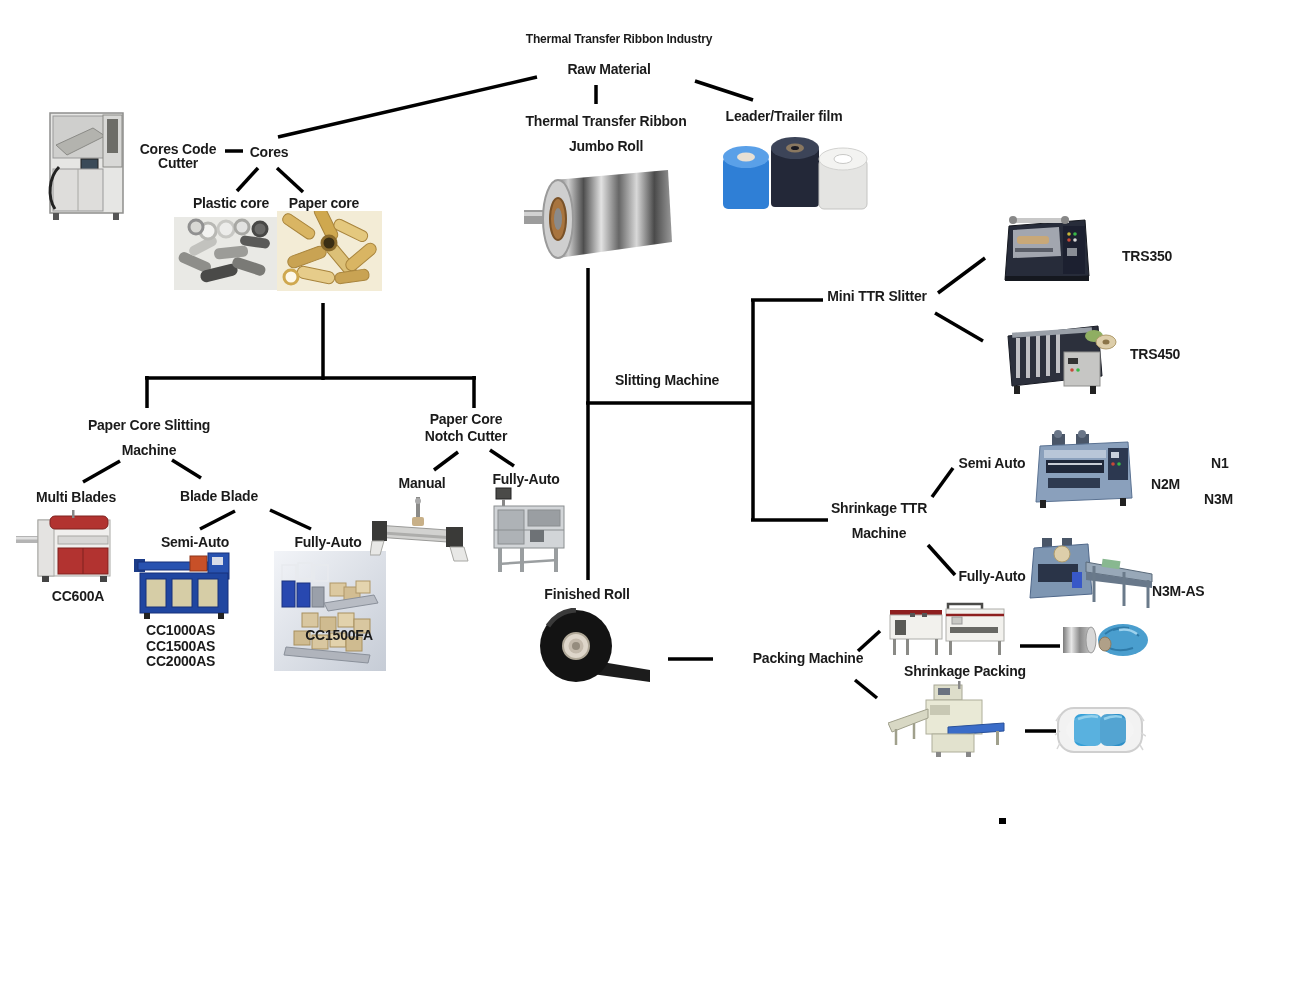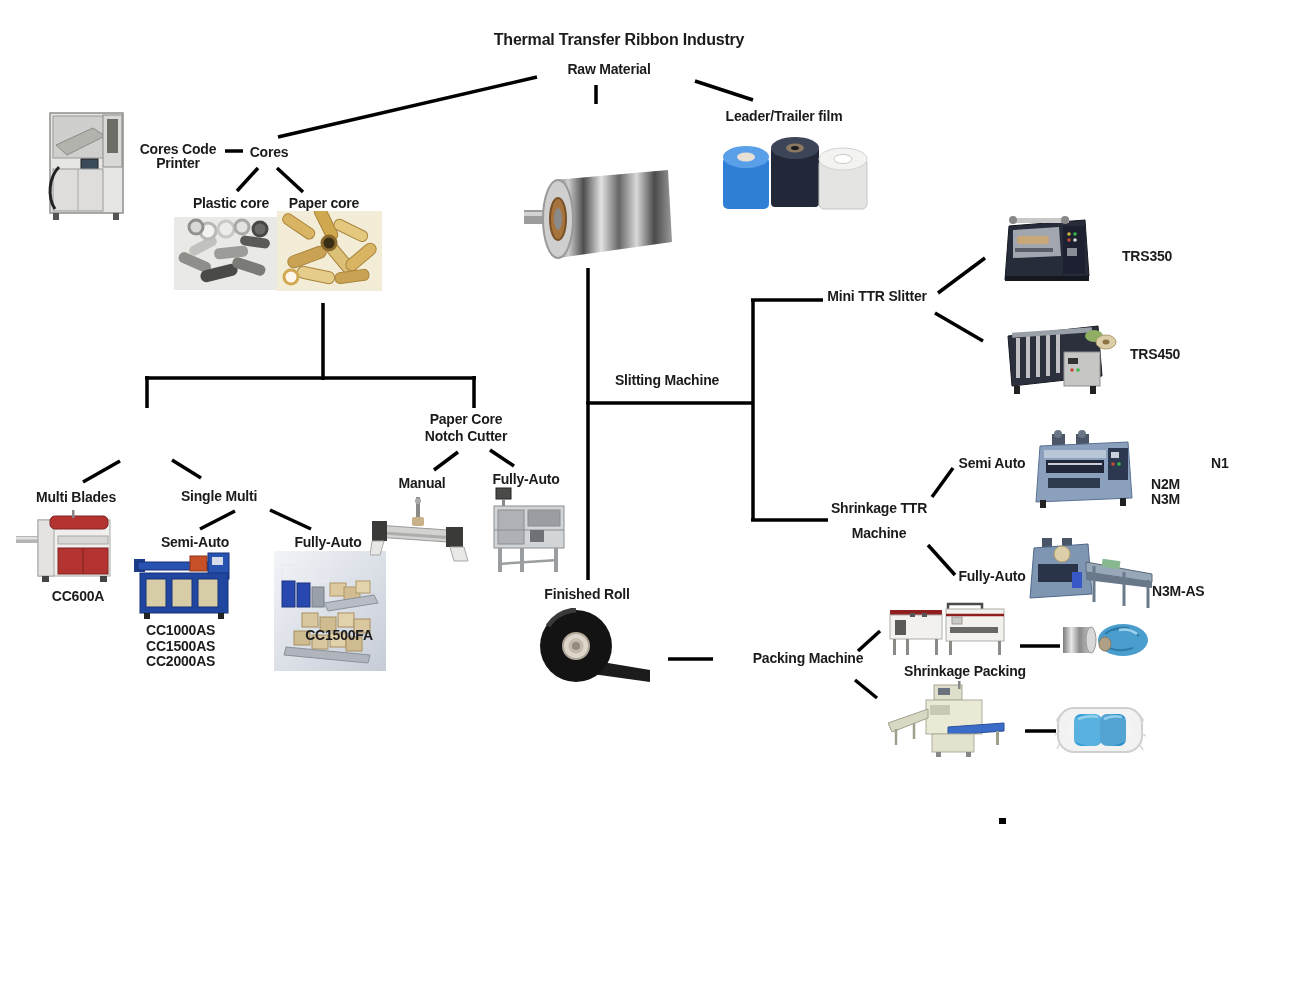--- a/index.html
+++ b/index.html
@@ -44,36 +44,44 @@
     <line x1="935" y1="313" x2="983" y2="341"></line>
     <line x1="932" y1="497" x2="953" y2="468"></line>
     <line x1="928" y1="545" x2="955" y2="575"></line>
     <line x1="668" y1="659" x2="713" y2="659"></line>
     <line x1="858" y1="651" x2="880" y2="631"></line>
     <line x1="855" y1="680" x2="877" y2="698"></line>
     <line x1="1020" y1="646" x2="1060" y2="646"></line>
     <line x1="1025" y1="731" x2="1056" y2="731"></line>
   </svg>
 
-  <div class="lbl ctr" style="left:619px;top:32px;font-size:16px">Thermal Transfer Ribbon Industry</div>
+  <div class="lbl ctr" style="left:619px;top:32px;font-size:12px">Thermal Transfer Ribbon Industry</div>
   <div class="lbl ctr" style="left:609px;top:62px">Raw Material</div>
+  <div class="lbl ctr" style="left:606px;top:109px;line-height:25px">
+    <span>Thermal Transfer Ribbon</span><br>
+    <span>Jumbo Roll</span>
+  </div>
   <div class="lbl ctr" style="left:784px;top:109px">Leader/Trailer film</div>
   <div class="lbl ctr" style="left:178px;top:142px;line-height:14px">
     <span>Cores Code</span><br>
-    <span>Printer</span>
+    <span>Cutter</span>
   </div>
   <div class="lbl ctr" style="left:269px;top:145px">Cores</div>
   <div class="lbl ctr" style="left:231px;top:196px">Plastic core</div>
   <div class="lbl ctr" style="left:324px;top:196px">Paper core</div>
+  <div class="lbl ctr" style="left:149px;top:413px;line-height:25px">
+    <span>Paper Core Slitting</span><br>
+    <span>Machine</span>
+  </div>
   <div class="lbl ctr" style="left:466px;top:411px;line-height:17px">
     <span>Paper Core</span><br>
     <span>Notch Cutter</span>
   </div>
   <div class="lbl ctr" style="left:76px;top:490px">Multi Blades</div>
-  <div class="lbl ctr" style="left:219px;top:489px">Single Multi</div>
+  <div class="lbl ctr" style="left:219px;top:489px">Blade Blade</div>
   <div class="lbl ctr" style="left:422px;top:476px">Manual</div>
   <div class="lbl ctr" style="left:526px;top:472px">Fully-Auto</div>
   <div class="lbl ctr" style="left:195px;top:535px">Semi-Auto</div>
   <div class="lbl ctr" style="left:328px;top:535px">Fully-Auto</div>
   <div class="lbl ctr" style="left:78px;top:589px">CC600A</div>
   <div class="lbl" style="left:146px;top:623px;line-height:15.5px">
     <span style="display:block">CC1000AS</span>
     <span style="display:block">CC1500AS</span>
     <span style="display:block">CC2000AS</span>
   </div>
@@ -82,21 +90,21 @@
   <div class="lbl ctr" style="left:877px;top:289px">Mini TTR Slitter</div>
   <div class="lbl" style="left:1122px;top:249px">TRS350</div>
   <div class="lbl" style="left:1130px;top:347px">TRS450</div>
   <div class="lbl ctr" style="left:879px;top:496px;line-height:25px">
     <span>Shrinkage TTR</span><br>
     <span>Machine</span>
   </div>
   <div class="lbl ctr" style="left:992px;top:456px">Semi Auto</div>
   <div class="lbl" style="left:1211px;top:456px">N1</div>
   <div class="lbl" style="left:1151px;top:477px">N2M</div>
-  <div class="lbl" style="left:1151px;top:492px">N3M</div>
+  <div class="lbl" style="left:1204px;top:492px">N3M</div>
   <div class="lbl ctr" style="left:992px;top:569px">Fully-Auto</div>
   <div class="lbl" style="left:1152px;top:584px">N3M-AS</div>
   <div class="lbl ctr" style="left:587px;top:587px">Finished Roll</div>
   <div class="lbl ctr" style="left:808px;top:651px">Packing Machine</div>
   <div class="lbl ctr" style="left:965px;top:664px">Shrinkage Packing</div>
   <div class="dot" style="left:999px;top:818px"></div>
 
   <div class="img" style="left:45px;top:105px">
     <svg width="85" height="120" viewBox="0 0 85 120">
       <rect x="5" y="8" width="73" height="100" fill="#e6e6e4" stroke="#8f8f8d" stroke-width="1.5"></rect>

